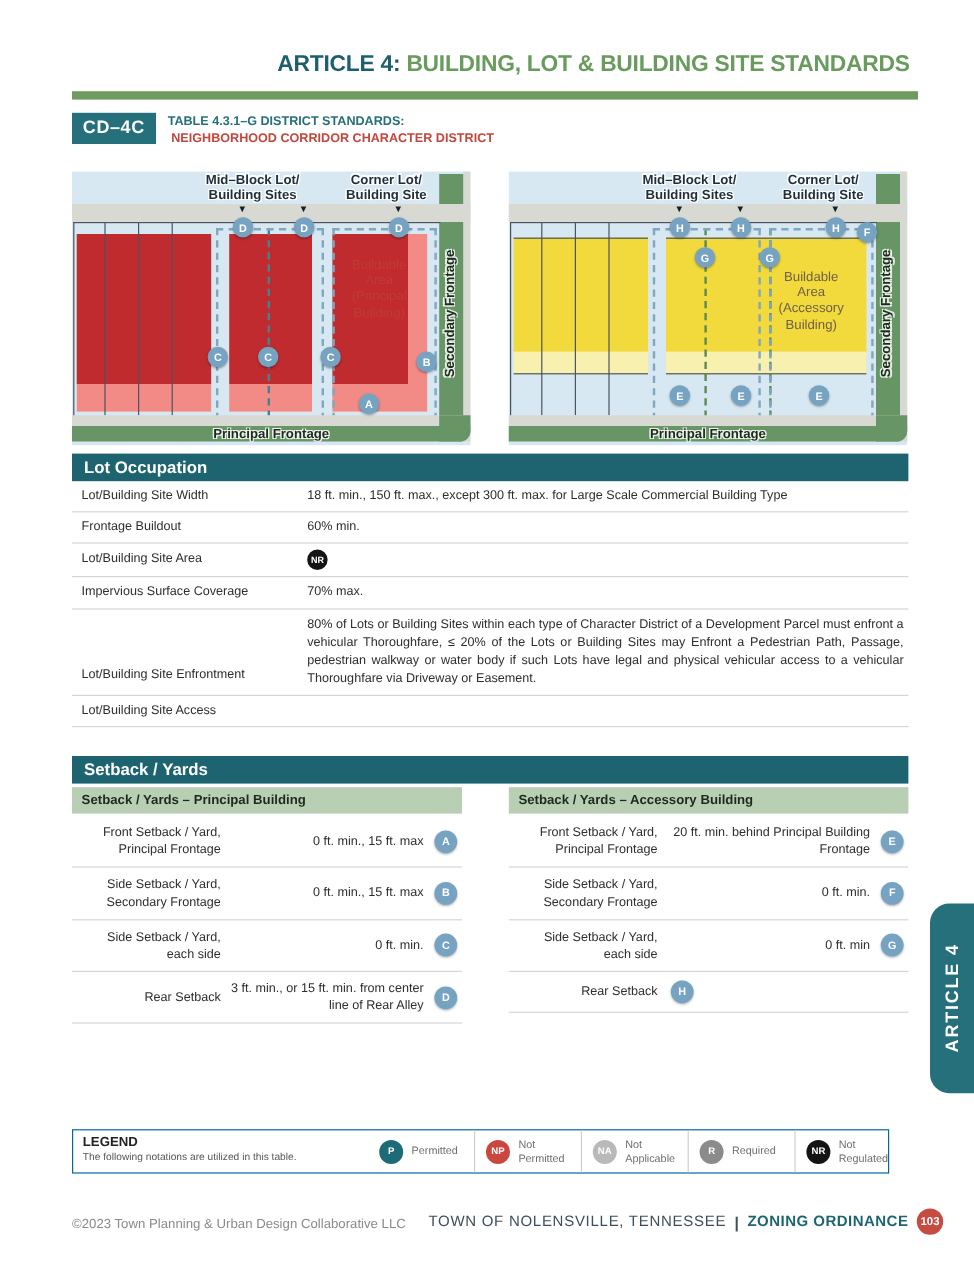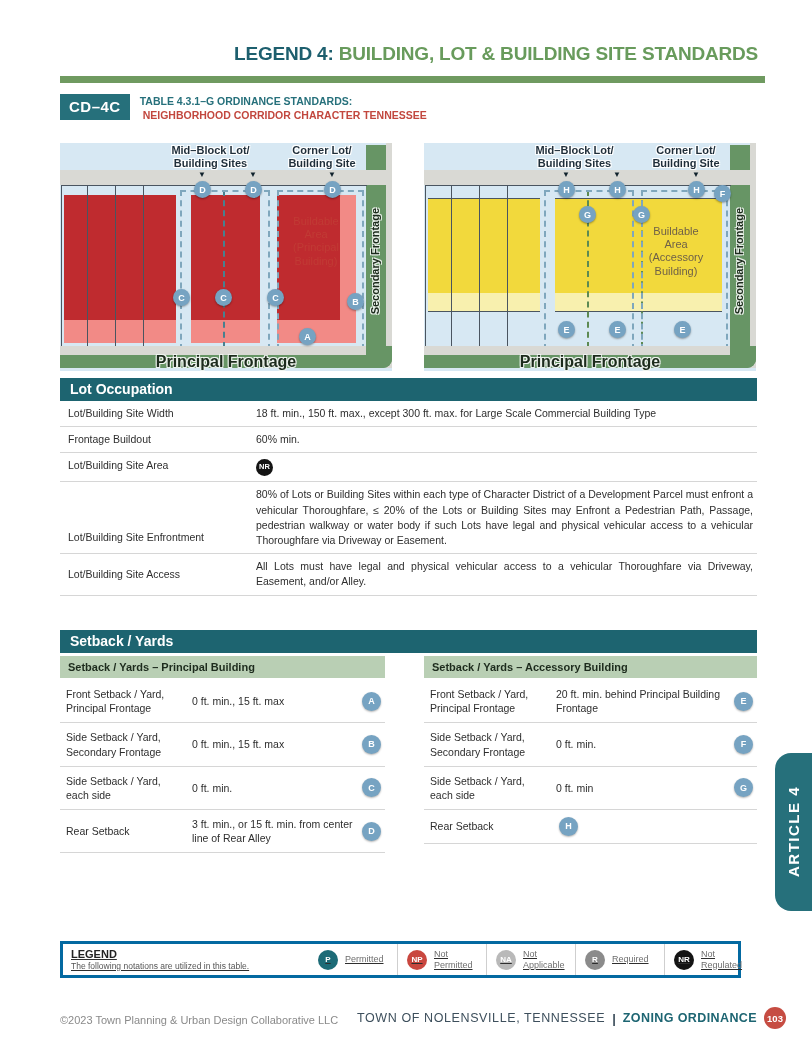--- a/index.html
+++ b/index.html
@@ -40,21 +40,21 @@
   .d-lotline{position:absolute;top:42px;width:1px;height:161px;background:#4a5560;}
   .d-dashdot{position:absolute;top:47px;height:158px;width:0;border-left:2px dashed #49808f;}
   .d-dashdot.olive{border-left-color:#5d8a52;}
   .d-site{position:absolute;top:47px;height:156px;border:2px dashed #7fa7bd;}
   .d-toplabel{position:absolute;top:1px;font-size:11px;font-weight:bold;color:#1f2e3a;
               line-height:1.15;text-align:center;
               text-shadow:1px 1px 0 #fff,-1px -1px 0 #fff,1px -1px 0 #fff,-1px 1px 0 #fff;}
   .d-arrow{position:absolute;font-size:8px;color:#10222c;line-height:1;}
   .d-buildable{position:absolute;font-size:11px;line-height:1.2;text-align:center;font-weight:normal;}
   .d-buildable.red{color:#c13b35;} .d-buildable.tan{color:#6f6148;}
-  .d-pf{font-size:16px;font-weight:bold;color:#1c2b1c;
+  .d-pf{font-size:11px;font-weight:bold;color:#1c2b1c;
         text-shadow:1px 1px 0 #eef3ee,-1px -1px 0 #eef3ee,1px -1px 0 #eef3ee,-1px 1px 0 #eef3ee;}
   .d-sf{position:absolute;left:302px;top:30px;width:26px;height:176px;display:flex;
         align-items:center;justify-content:center;}
   .d-sf span{writing-mode:vertical-rl;transform:rotate(180deg);font-size:11px;font-weight:bold;
         color:#1c2b1c;white-space:nowrap;
         text-shadow:1px 1px 0 #e7eee7,-1px -1px 0 #e7eee7,1px -1px 0 #e7eee7,-1px 1px 0 #e7eee7;}
   .mk{position:absolute;width:17px;height:17px;border-radius:50%;background:#76a3c2;color:#fff;
       font-size:9px;font-weight:bold;display:flex;align-items:center;justify-content:center;
       box-shadow:0 1px 2px rgba(0,0,0,0.35);}
 
@@ -64,33 +64,33 @@
   .lo-table{position:absolute;top:401px;left:60px;width:697px;font-size:10.5px;}
   .lo-row{display:flex;border-bottom:1px solid #d6d6d6;padding:5px 4px 5px 8px;line-height:1.45;}
   .lo-label{flex:0 0 180px;padding-right:8px;}
   .lo-value{flex:1;}
   .lo-value.just{text-align:justify;}
   .nr-badge{display:inline-flex;width:17px;height:17px;border-radius:50%;background:#141414;color:#fff;
             font-size:7.5px;font-weight:bold;align-items:center;justify-content:center;}
 
   .sub-header{position:absolute;top:656px;height:22px;background:#b9cfb4;color:#1d2b1d;
               font-size:11px;font-weight:bold;line-height:22px;padding-left:8px;box-sizing:border-box;}
-  .sb-table{position:absolute;top:680px;font-size:10.5px;}
+  .sb-table{position:absolute;top:680px;font-size:10.5px;text-align:right;}
   .sb-row{display:flex;align-items:center;border-bottom:1px solid #d6d6d6;padding:7px 4px 7px 6px;
           line-height:1.35;}
   .sb-label{flex:0 0 118px;padding-right:8px;}
   .sb-value{flex:1;padding-right:6px;}
   .sb-key{flex:0 0 22px;display:flex;justify-content:flex-end;}
   .key-badge{width:19px;height:19px;border-radius:50%;background:#76a3c2;color:#fff;font-size:9px;
              font-weight:bold;display:flex;align-items:center;justify-content:center;
              box-shadow:0 1px 2px rgba(0,0,0,0.3);}
 
   
-  .legend{position:absolute;top:941px;left:60px;width:681px;height:37px;border:3px solid #0369a1;
-          display:flex;box-sizing:border-box;background:#fff;text-decoration:underline;}
+  .legend{position:absolute;top:941px;left:60px;width:681px;height:37px;border:1px solid #0369a1;
+          display:flex;box-sizing:border-box;background:#fff;}
   .legend-title-cell{flex:0 0 232px;padding:4px 6px 0 8px;}
   .legend-title{font-size:11px;font-weight:bold;color:#222;}
   .legend-sub{font-size:8.5px;color:#555;margin-top:1px;}
   .legend-cell{flex:1;display:flex;align-items:center;gap:7px;padding-left:9px;}
   .legend-cell.b{border-left:1px solid #cfcfcf;}
   .legend-dot{width:20px;height:20px;border-radius:50%;color:#fff;font-size:8px;font-weight:bold;
               display:flex;align-items:center;justify-content:center;flex:0 0 20px;}
   .legend-lab{font-size:9px;color:#6e6e6e;line-height:1.15;width:52px;}
 
   
@@ -104,28 +104,28 @@
   .foot-sep{font-size:13px;color:#3d4f5c;font-weight:bold;}
   .foot-doc{font-size:12.5px;color:#1d6572;font-weight:bold;letter-spacing:0.4px;}
   .foot-page{width:22px;height:22px;border-radius:50%;background:#c64c42;color:#fff;font-size:9.5px;
              font-weight:bold;display:flex;align-items:center;justify-content:center;}
 </style>
 </head>
 <body>
 
 <div class="page">
 
-  <div class="title"><span class="t1">LEGEND 4:</span><span class="t2"> BUILDING, LOT &amp; BUILDING SITE STANDARDS</span></div>
+  <div class="title"><span class="t1">ARTICLE 4:</span><span class="t2"> BUILDING, LOT &amp; BUILDING SITE STANDARDS</span></div>
   <div class="rule"></div>
 
   <div class="banner">
     <div class="code-badge">CD–4C</div>
     <div class="banner-lines">
-      <div class="banner-l1">TABLE 4.3.1–G ORDINANCE STANDARDS:</div>
-      <div class="banner-l2">NEIGHBORHOOD CORRIDOR CHARACTER TENNESSEE</div>
+      <div class="banner-l1">TABLE 4.3.1–G DISTRICT STANDARDS:</div>
+      <div class="banner-l2">NEIGHBORHOOD CORRIDOR CHARACTER DISTRICT</div>
     </div>
   </div>
 
   <div class="diagram" style="left:60px;">
     <div class="d-bg"></div>
     <div class="d-gray-right"></div>
     <div class="d-green-v"></div>
     <div class="d-grayband-top"></div>
     <div class="d-frame"></div>
     <div class="d-pink"></div>
@@ -233,26 +233,29 @@
     </div>
     <div class="lo-row">
       <div class="lo-label">Frontage Buildout</div>
       <div class="lo-value">60% min.</div>
     </div>
     <div class="lo-row">
       <div class="lo-label">Lot/Building Site Area</div>
       <div class="lo-value"><span class="nr-badge">NR</span></div>
     </div>
     <div class="lo-row">
+      <div class="lo-label">Impervious Surface Coverage</div>
+      <div class="lo-value">70% max.</div>
+    </div>
+    <div class="lo-row">
       <div class="lo-label" style="align-self:center;margin-top:40px;">Lot/Building Site Enfrontment</div>
       <div class="lo-value just">80% of Lots or Building Sites within each type of Character District of a Development Parcel must enfront a vehicular Thoroughfare, ≤ 20% of the Lots or Building Sites may Enfront a Pedestrian Path, Passage, pedestrian walkway or water body if such Lots have legal and physical vehicular access to a vehicular Thoroughfare via Driveway or Easement.</div>
     </div>
     <div class="lo-row">
       <div class="lo-label" style="align-self:center;">Lot/Building Site Access</div>
-      <div class="lo-value just">All Lots must have legal and physical vehicular access to a vehicular Thoroughfare via Driveway, Easement, and/or Alley.</div>
     </div>
   </div>
 
   <div class="sec-header" style="top:630px;">Setback / Yards</div>
   <div class="sub-header" style="left:424px;width:333px;">Setback / Yards – Accessory Building</div>
   <div class="sub-header" style="left:60px;width:325px;">Setback / Yards – Principal Building</div>
 
   <div class="sb-table" style="left:60px;width:325px;">
     <div class="sb-row">
       <div class="sb-label">Front Setback / Yard, Principal Frontage</div>

